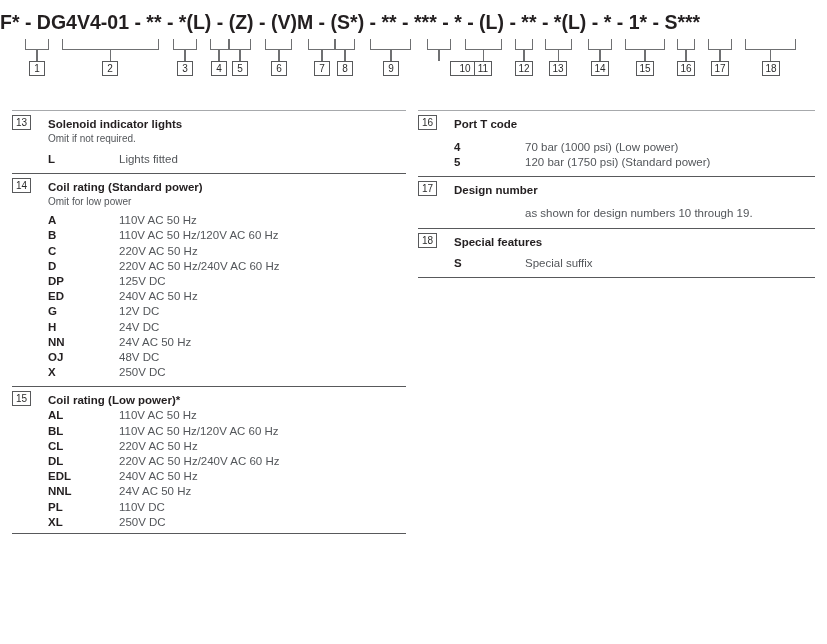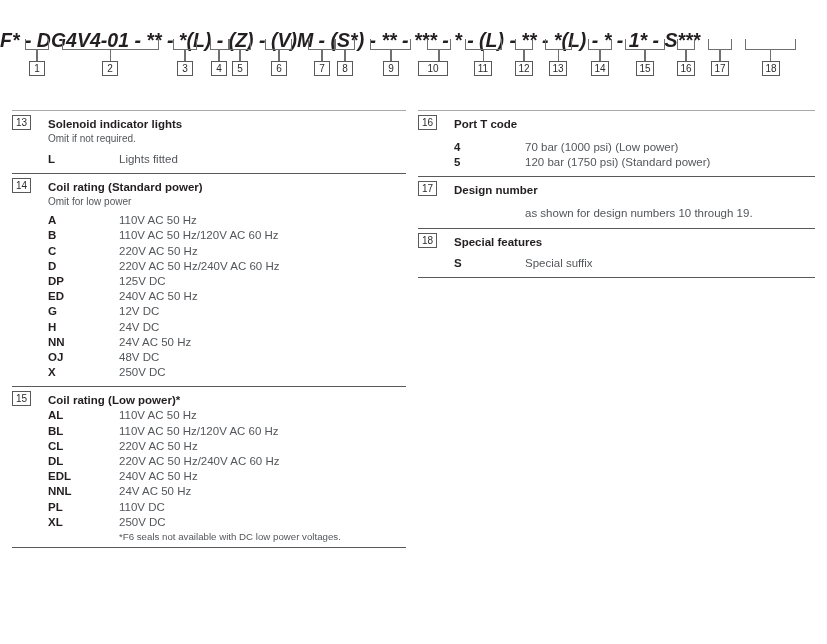--- a/index.html
+++ b/index.html
@@ -21,29 +21,28 @@
   #model-code-diagram {
     position: absolute;
     left: 0;
     top: 0;
     width: 827px;
     height: 92px;
   }
   #code-string {
     position: absolute;
     left: 0;
-    top: 29px;
+    top: 11px;
     width: 674px;
     text-align: center;
     font-size: 19.5px;
     font-weight: bold;
     letter-spacing: 0px;
     color: #231f20;
     white-space: nowrap;
-    font-style: italic;
   }
   #code-string .seg { display: inline; }
   #code-string .sep { display: inline; font-weight: bold; }
 
   .bracket {
     position: absolute;
     box-sizing: border-box;
     border-left: 1.2px solid #6f7072;
     border-right: 1.2px solid #6f7072;
     border-bottom: 1.2px solid #6f7072;
@@ -192,21 +191,21 @@
   <div class="bracket" style="left:335px; width:20px;  top:39px;"></div>
   <div class="stem" style="left:344.4px; top:50px; height:11px;"></div>
   <div class="numbox" style="left:337px; top:61px; width:16px;">8</div>
 
   <div class="bracket" style="left:370px; width:41px;  top:39px;"></div>
   <div class="stem" style="left:390.4px; top:50px; height:11px;"></div>
   <div class="numbox" style="left:383px; top:61px; width:16px;">9</div>
 
   <div class="bracket" style="left:427px; width:24px;  top:39px;"></div>
   <div class="stem" style="left:438.4px; top:50px; height:11px;"></div>
-  <div class="numbox" style="left:418px; top:61px; width:30px;">10</div>
+  <div class="numbox" style="left:450px; top:61px; width:30px;">10</div>
 
   <div class="bracket" style="left:465px; width:37px;  top:39px;"></div>
   <div class="stem" style="left:482.9px; top:50px; height:11px;"></div>
   <div class="numbox" style="left:474px; top:61px; width:18px;">11</div>
 
   <div class="bracket" style="left:515px; width:18px;  top:39px;"></div>
   <div class="stem" style="left:523.4px; top:50px; height:11px;"></div>
   <div class="numbox" style="left:515px; top:61px; width:18px;">12</div>
 
   <div class="bracket" style="left:545px; width:27px;  top:39px;"></div>
@@ -349,21 +348,20 @@
         </div>
       <div class="opt-row">
           <span class="opt-code">PL</span>
           <span class="opt-desc">110V DC</span>
         </div>
       <div class="opt-row">
           <span class="opt-code">XL</span>
           <span class="opt-desc">250V DC</span>
         </div>
     </div>
-    <div class="footnote">*F6 seals not available with DC low power voltages.</div>
     <div class="sp-3"></div>
   </div>
 
   <div class="rule-thick"></div>
 </div>
 
 <div id="right-column" class="column">
 
   <div class="rule-thin"></div>
   <div class="sp-3"></div>

